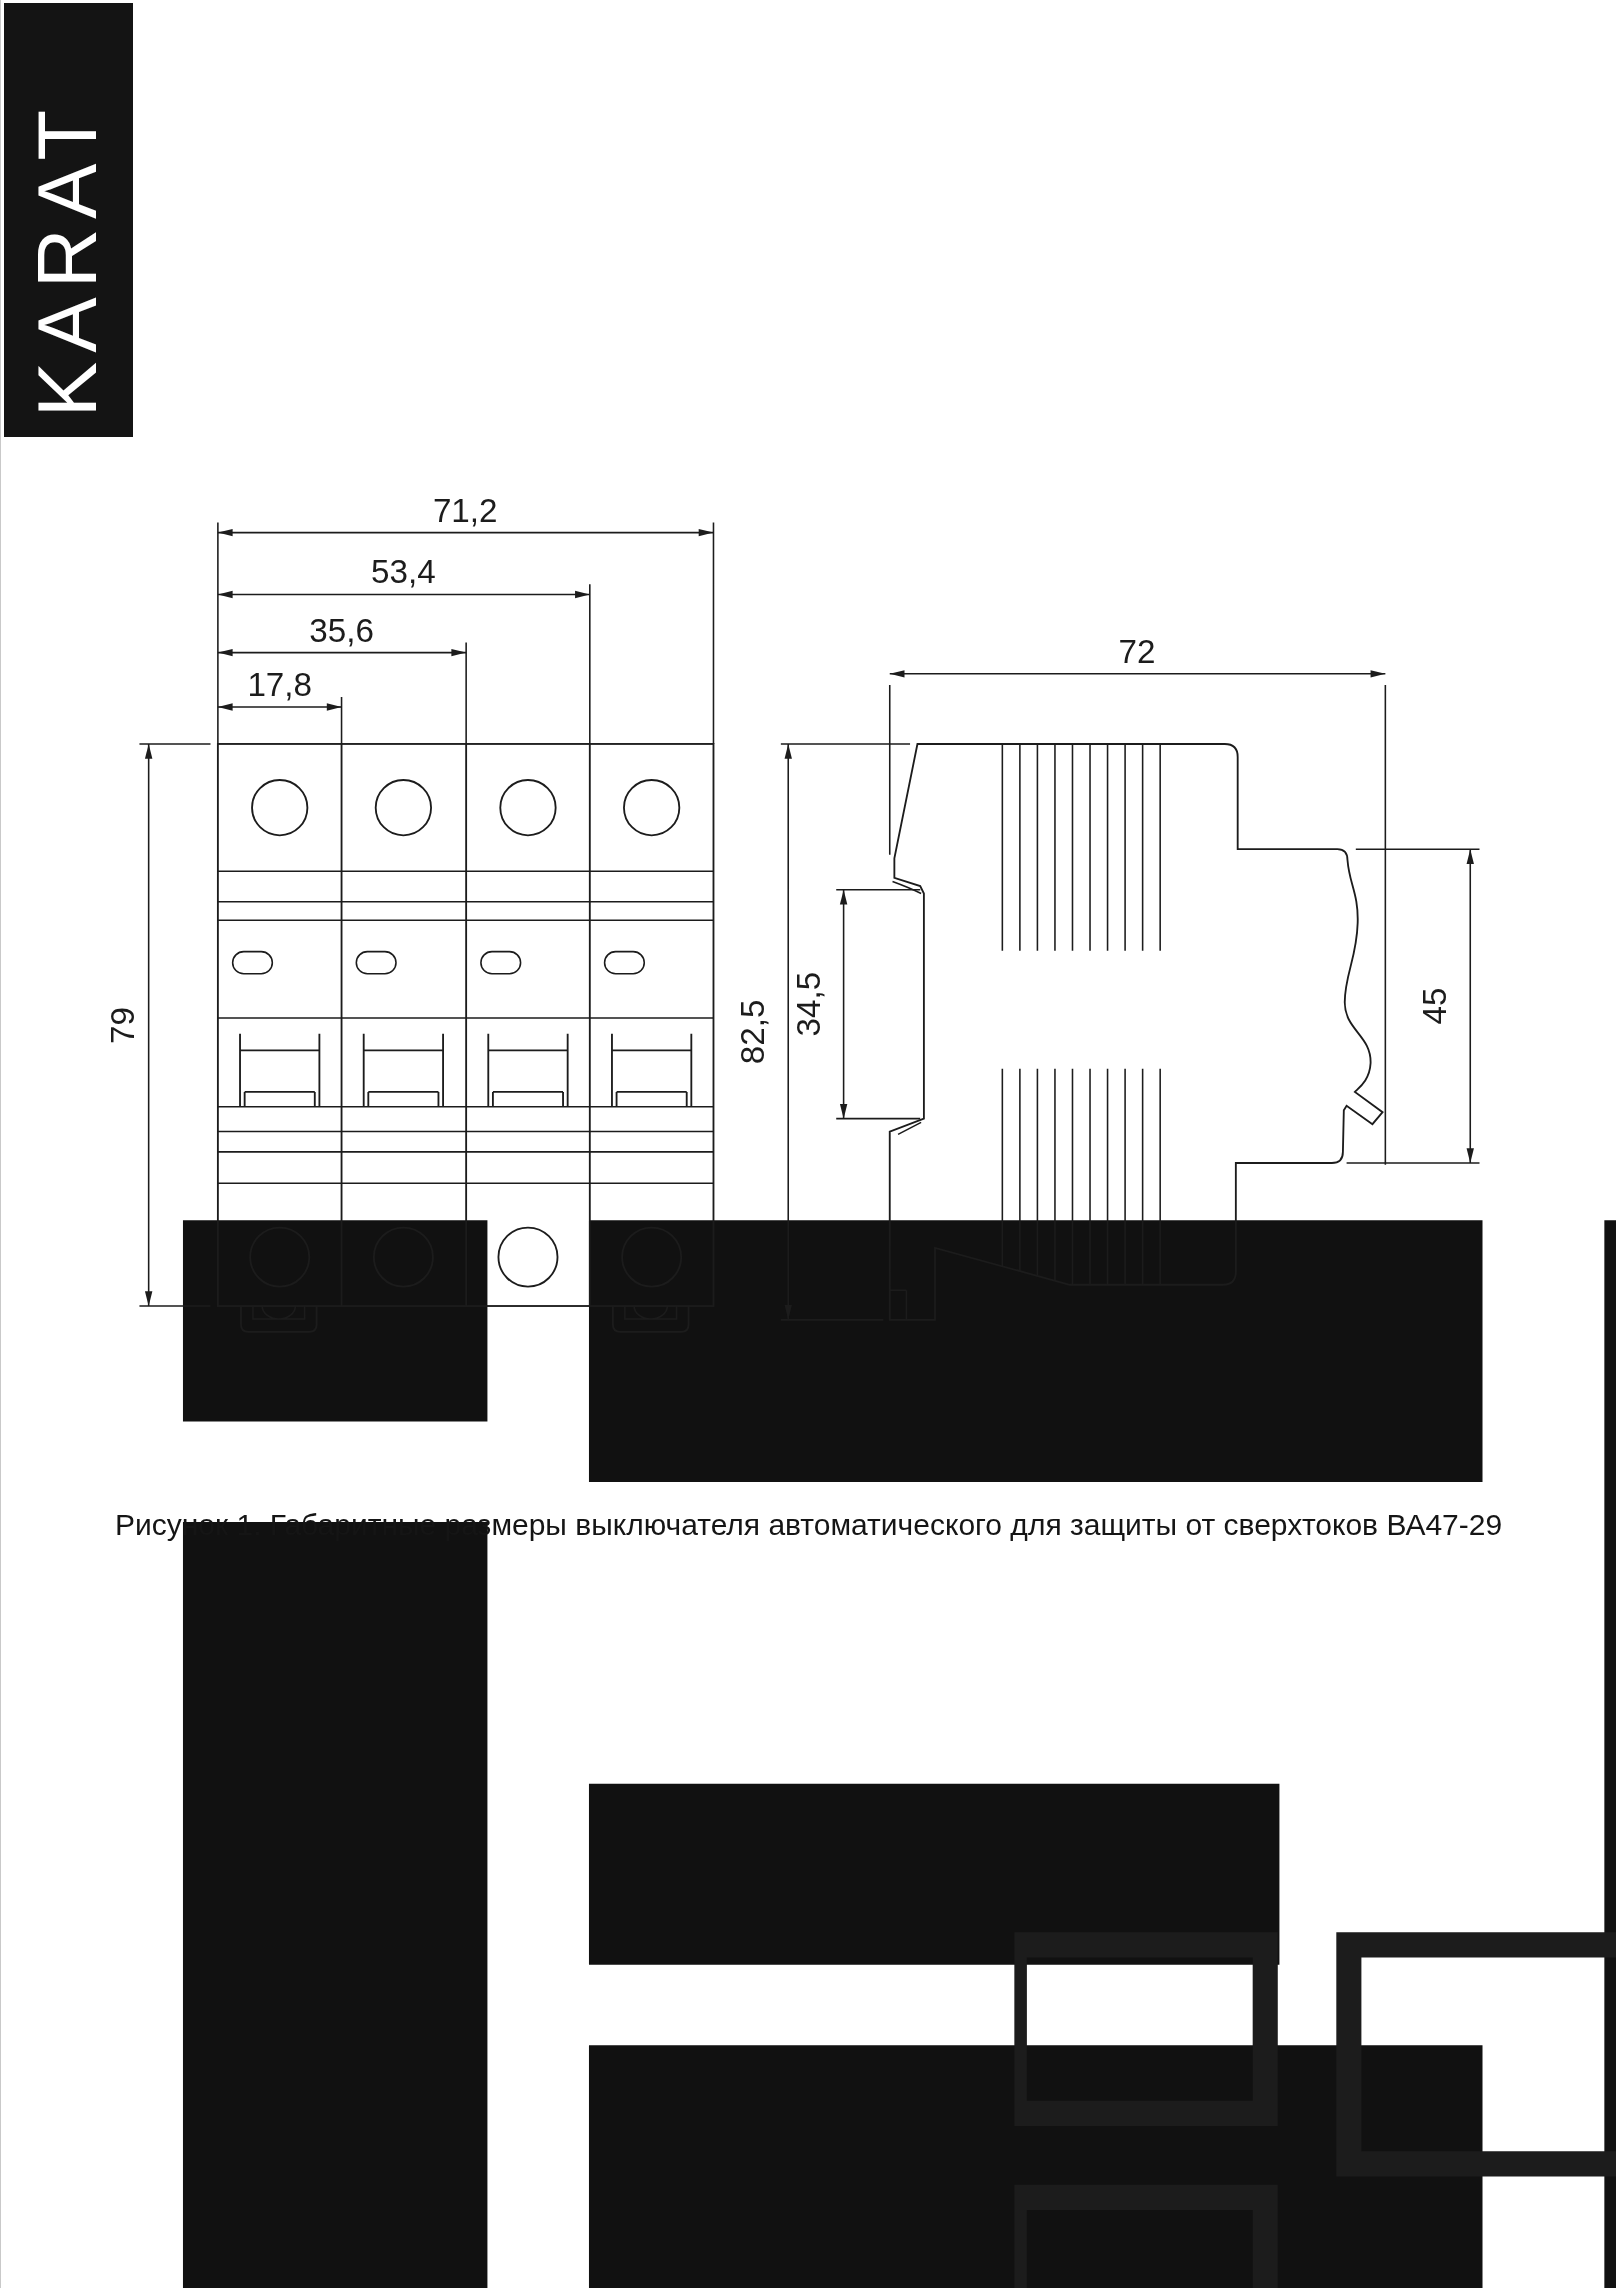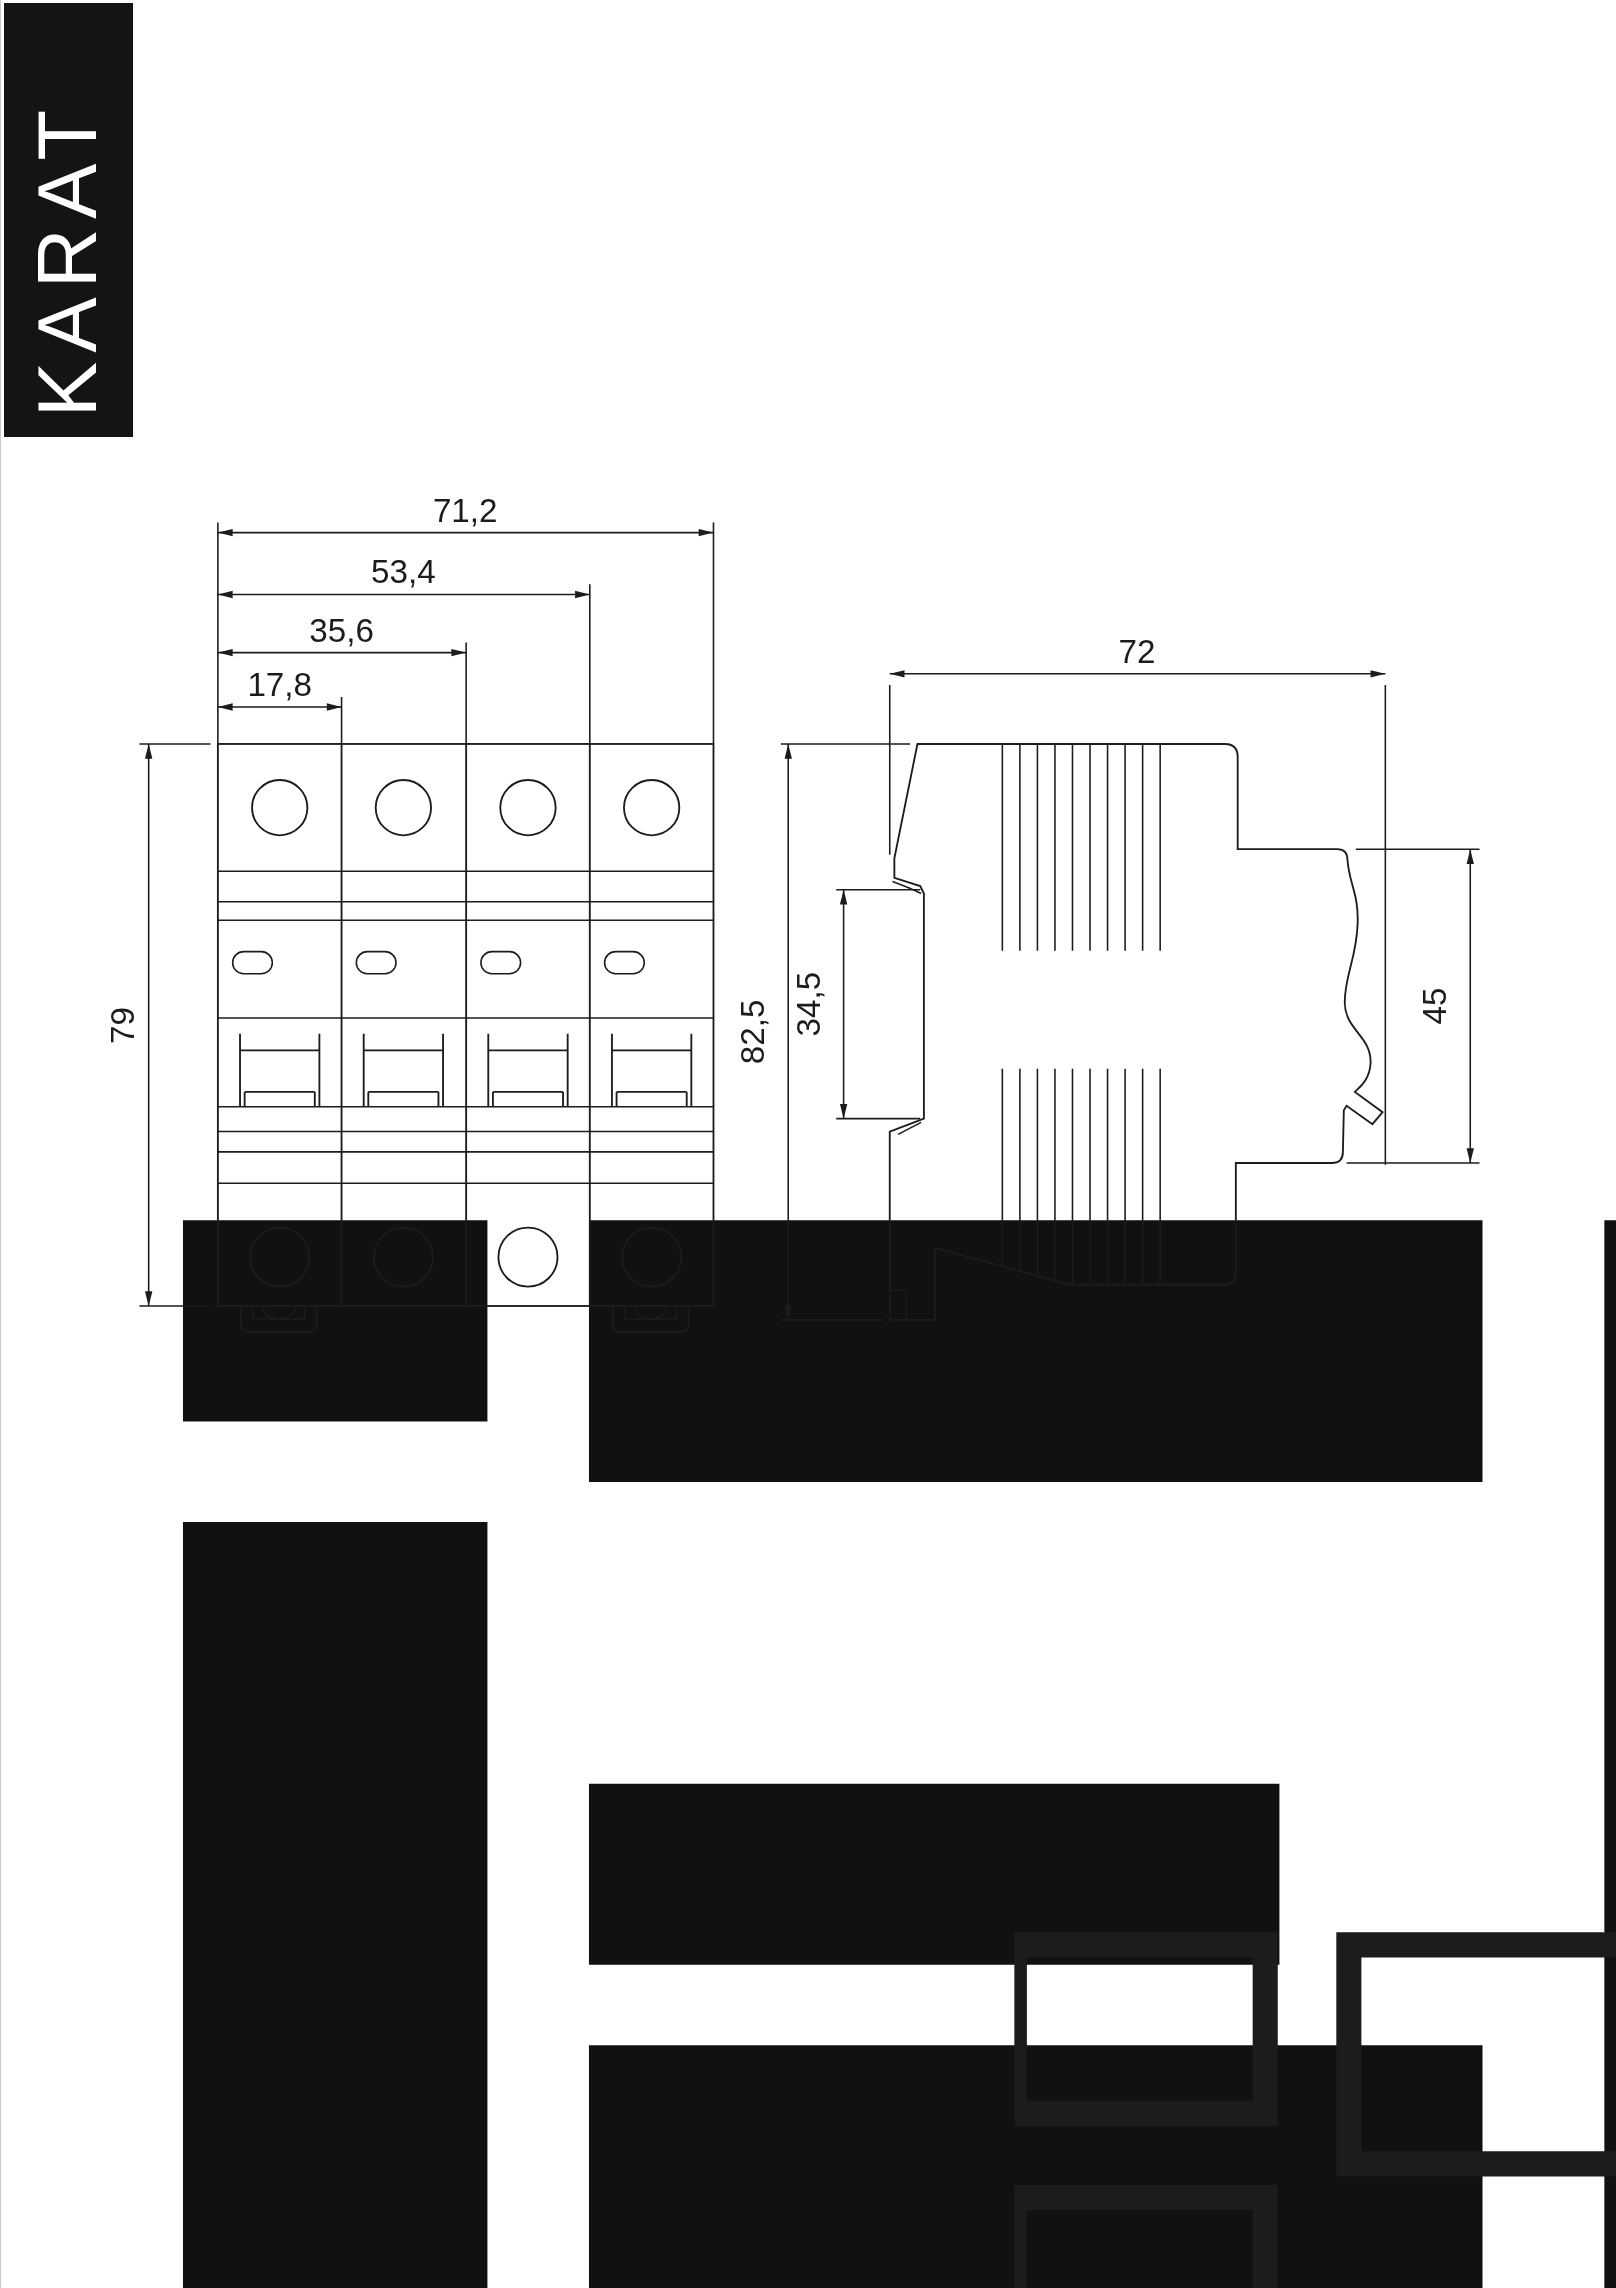--- a/index.html
+++ b/index.html
@@ -143,15 +143,16 @@
             <polygon class="arr" points="1592,1260 1588,1244 1596,1244"></polygon>
         </g>
         <text x="1231" y="718" text-anchor="middle">72</text>
         <text x="827" y="1118" text-anchor="middle" transform="rotate(-90 827 1118)">82,5</text>
         <text x="887" y="1088" text-anchor="middle" transform="rotate(-90 887 1088)">34,5</text>
         <text x="1566" y="1090" text-anchor="middle" transform="rotate(-90 1566 1090)">45</text>
       </g>
     </g>
   </svg>
 
+  <div class="caption">Рисунок 1. Габаритные размеры выключателя автоматического для защиты от сверхтоков ВА47-29</div>
 
 </div>
 
 
 </body></html>

